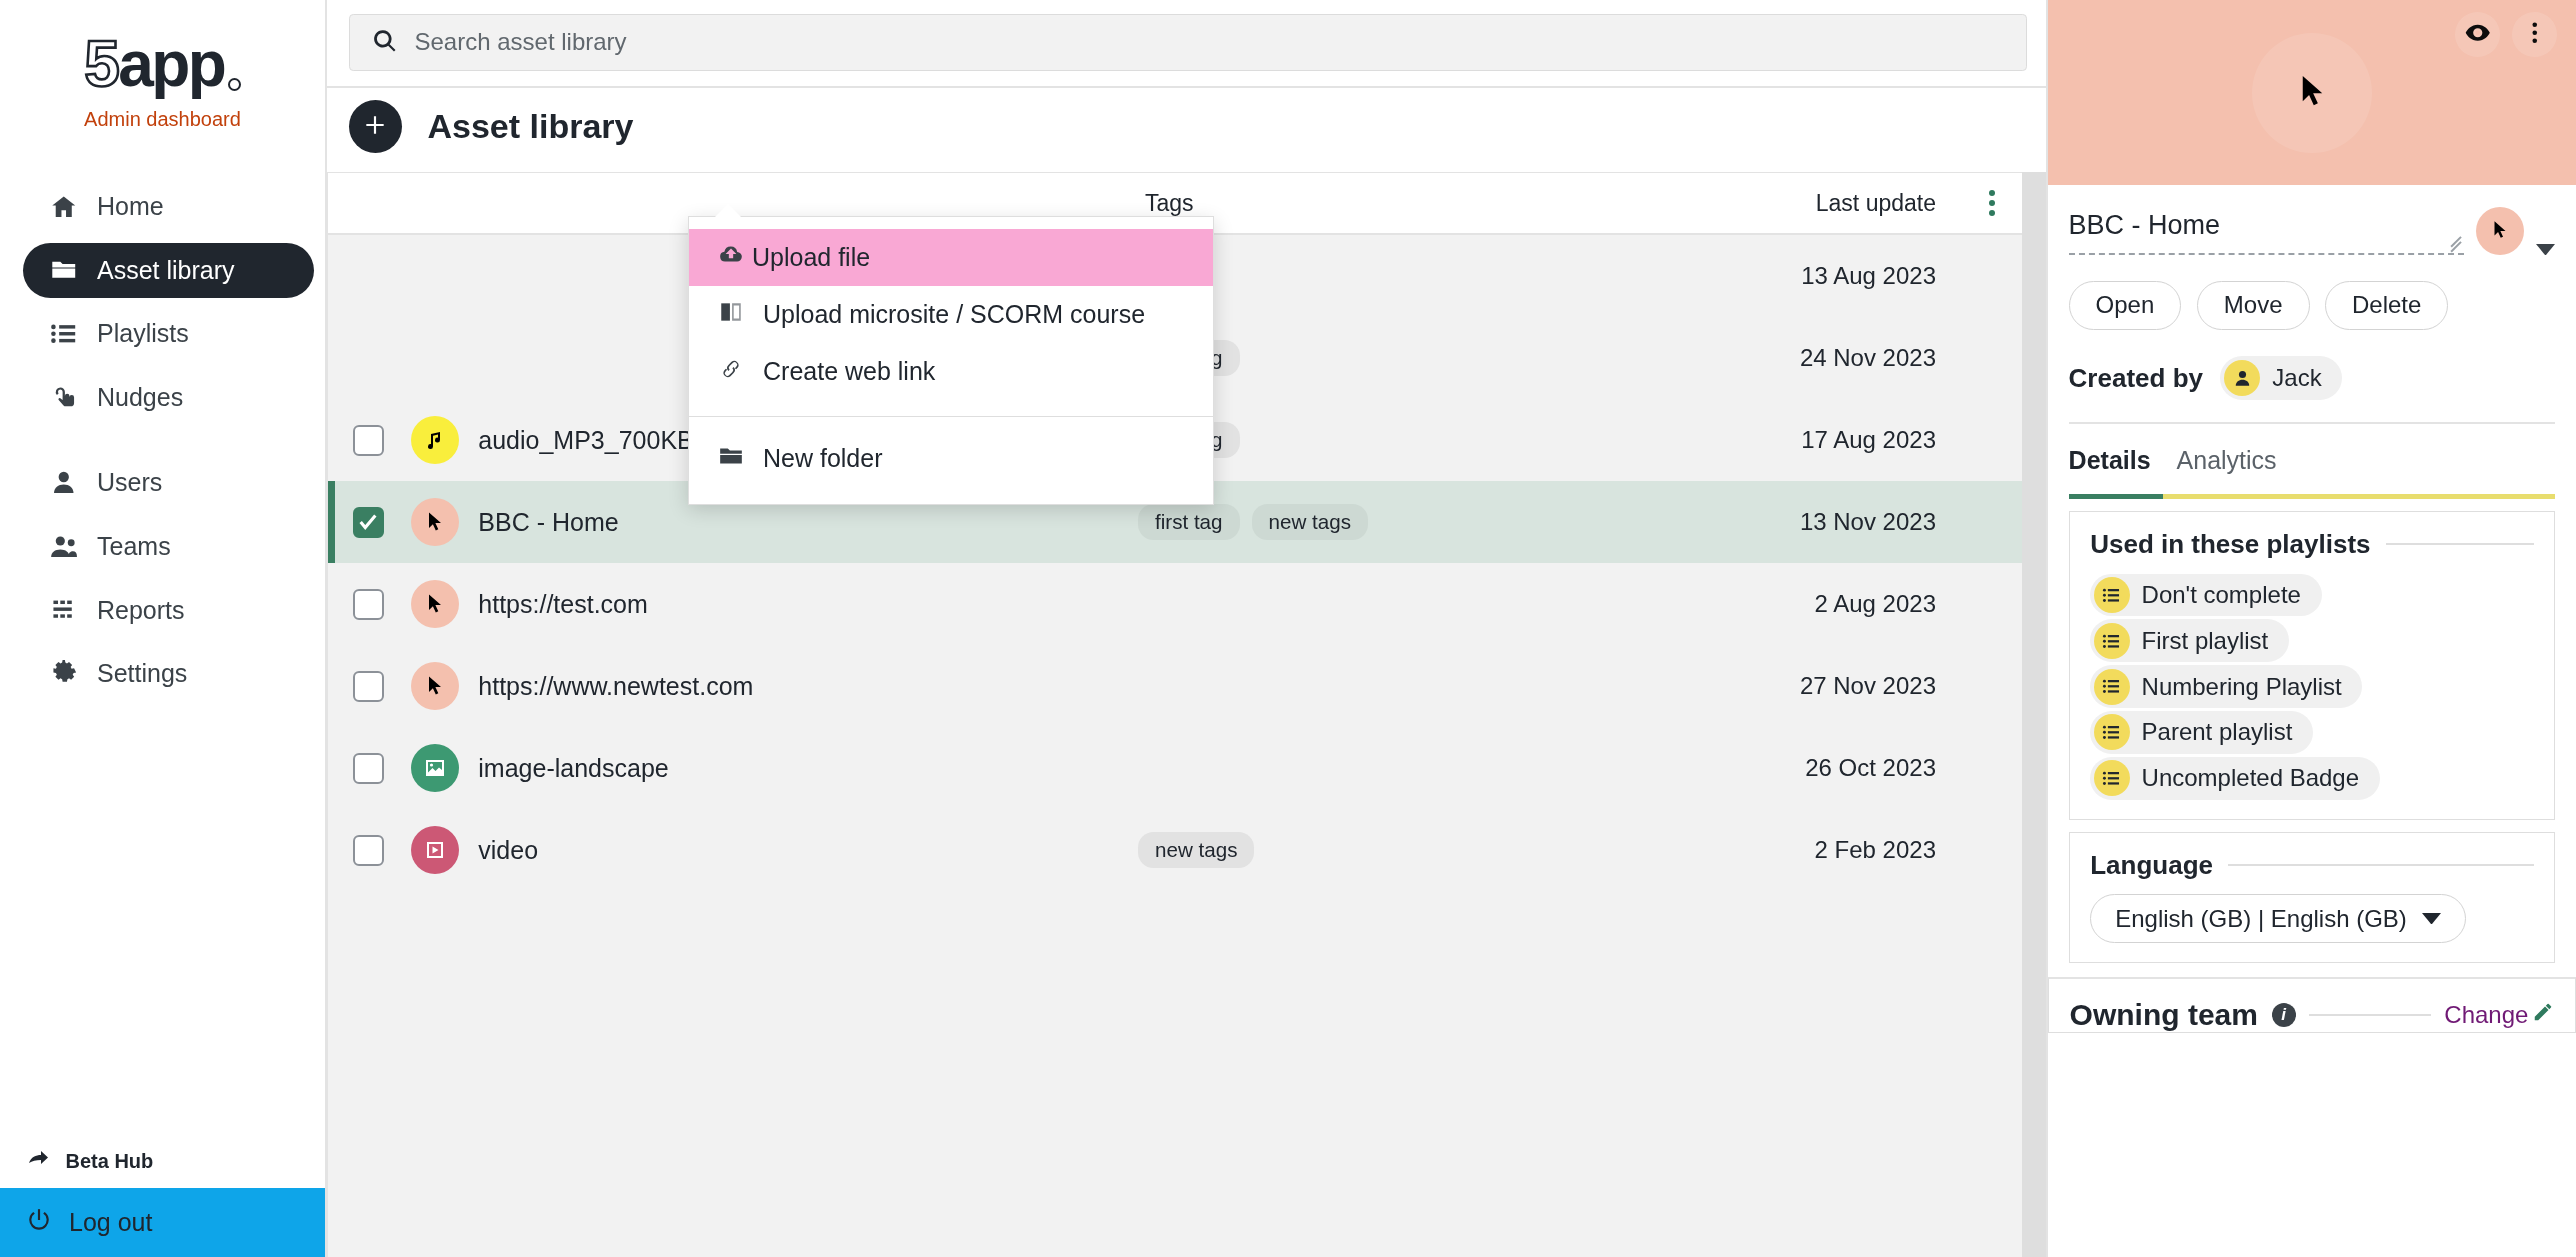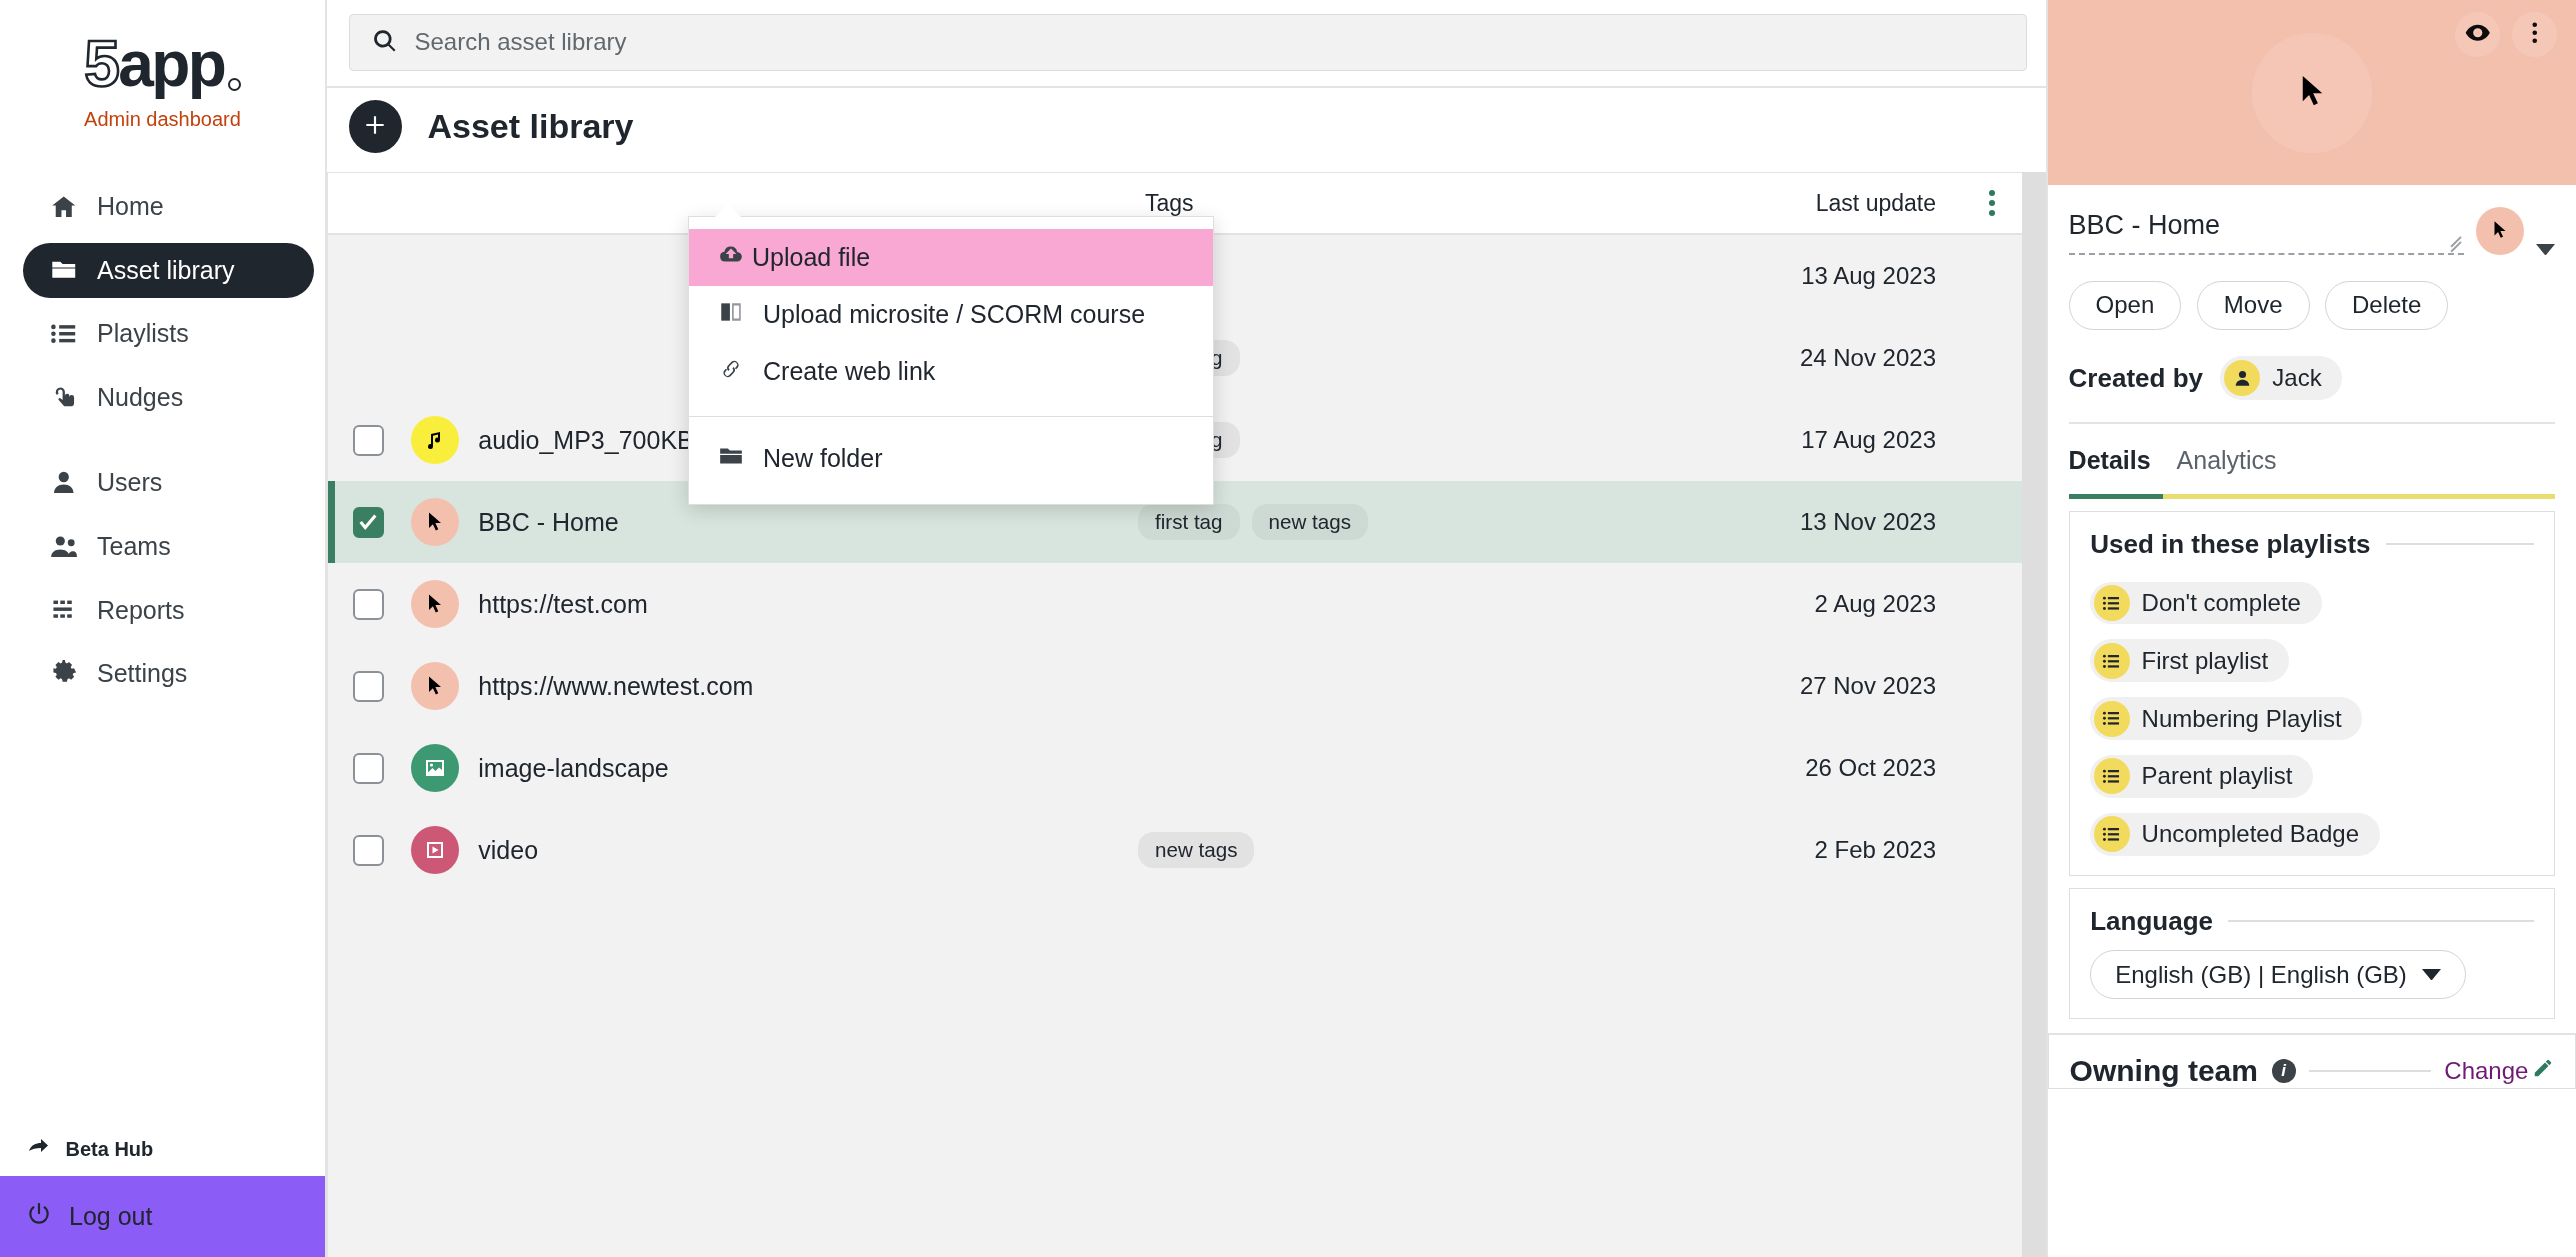--- a/index.html
+++ b/index.html
@@ -43,21 +43,21 @@
   .nav-gap { height: 22px; }
 
   .sidebar-spacer { flex: 1 1 auto; }
   .beta {
     display: flex; align-items: center; gap: 15.5px;
     padding: 0 26px; height: 53px; font-size: 20px; font-weight: 700; color: #20262e; cursor: pointer;
   }
   .beta svg { width: 24px; height: 24px; fill: #20262e; }
   .logout {
     display: flex; align-items: center; gap: 17px;
-    height: 81px; padding: 0 26px; background: #8b5cf6; font-size: 25px; color: #20262e; cursor: pointer;
+    height: 69px; padding: 0 26px; background: #0ea5e9; font-size: 25px; color: #20262e; cursor: pointer;
   }
   .logout svg { width: 26px; height: 26px; fill: #20262e; }
 
   
   .main { flex: 1 1 auto; position: relative; background: #ffffff; display: flex; flex-direction: column; min-width: 0; }
   .searchbar-wrap { padding: 13.7px 19px 15.5px 21.5px; background: #ffffff; }
   .searchbar {
     display: flex; align-items: center; gap: 17px;
     height: 57px; background: #f2f2f2; border: 1.7px solid #dcdcdc; border-radius: 4.3px; padding: 0 22px;
   }
@@ -203,21 +203,21 @@
   .tabs { display: flex; gap: 26px; padding: 22px 0 0 0; position: relative; }
   .tab { font-size: 25px; color: #5b6269; cursor: pointer; padding-bottom: 19px; }
   .tab.active { color: #20262e; font-weight: 700; }
   .tabs-underline { height: 4.3px; background: #e8dd6e; position: relative; margin-bottom: 0; }
   .tabs-underline i { position: absolute; left: 0; top: 0; height: 4.3px; width: 94px; background: #3a7f62; }
 
   .card { border: 1.7px solid #dedede; margin-top: 12px; padding: 17px 20.6px 19px 20.6px; }
   .card-hd { display: flex; align-items: center; gap: 15.5px; }
   .card-hd h4 { font-size: 26px; font-weight: 700; color: #20262e; white-space: nowrap; }
   .card-hd .rule { flex: 1 1 auto; height: 1.7px; background: #dedede; }
-  .pl-list { margin-top: 22px; display: flex; flex-direction: column; gap: 15px; align-items: flex-start; }
+  .pl-list { margin-top: 14px; display: flex; flex-direction: column; gap: 3px; align-items: flex-start; }
   .pl-chip {
     display: flex; align-items: center; gap: 12px; background: #f0f0f0; border-radius: 24px;
     padding: 3.4px 20.6px 3.4px 3.4px;
   }
   .pl-chip .pav { width: 36px; height: 36px; border-radius: 50%; background: #f2db5c; display: flex; align-items: center; justify-content: center; flex: 0 0 36px; }
   .pl-chip .pav svg { width: 20.6px; height: 20.6px; fill: #20262e; }
   .pl-chip span { font-size: 24px; color: #20262e; white-space: nowrap; }
 
   .lang-sel {
     display: inline-flex; align-items: center; gap: 15.5px; border: 1.7px solid #d3d3d3; border-radius: 27.5px;

